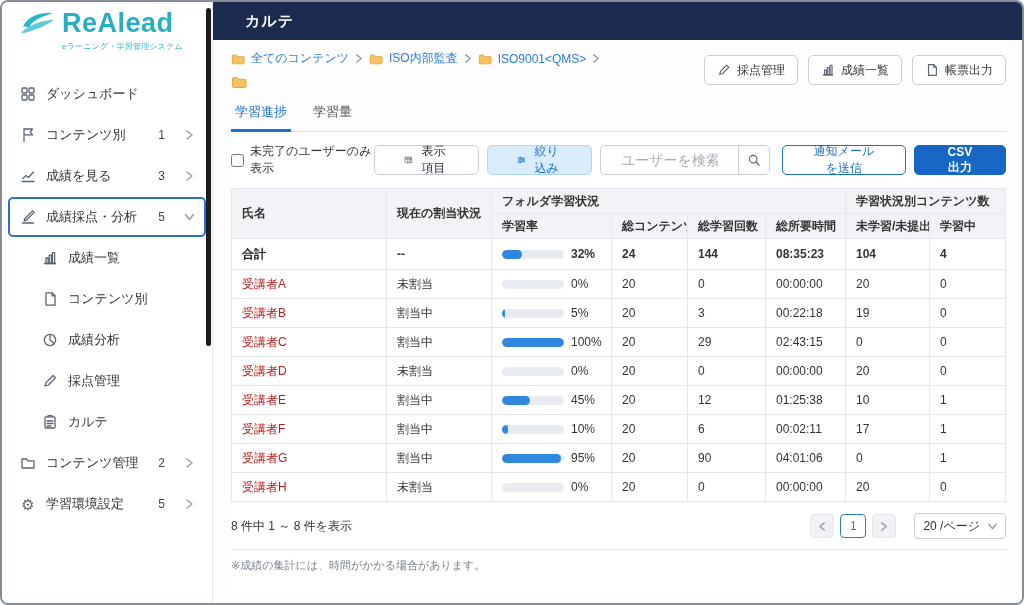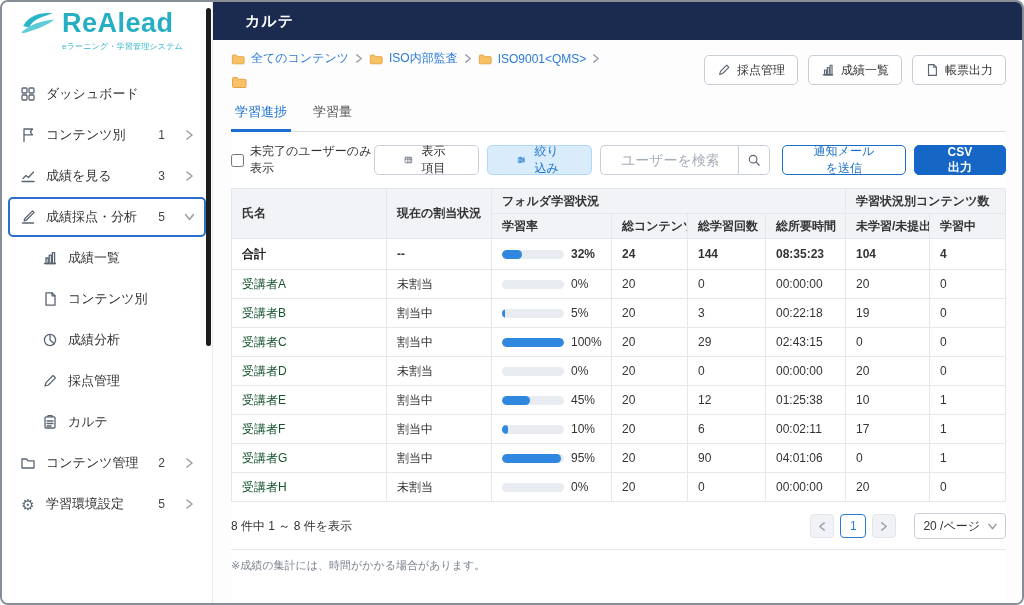--- a/index.html
+++ b/index.html
@@ -61,21 +61,21 @@
   .search-input::placeholder { color:#a6adb6; }
   .search-btn { width:32px; height:30px; border:1px solid #c9cfd7; border-radius:0 5px 5px 0; background:#fff; display:flex; align-items:center; justify-content:center; cursor:pointer; }
   .btn-outline-blue { background:#fff; border:1px solid #1a6fc9; color:#1a6fc9; margin-left:4px; }
   .btn-blue { background:#1667c5; border:1px solid #1667c5; color:#fff; font-weight:bold; }
 
   table { width:100%; border-collapse:collapse; font-size:12px; table-layout:fixed; }
   th,td { border:1px solid #e4e7ec; padding:0 10px; text-align:left; overflow:hidden; white-space:nowrap; }
   thead th { background:#f1f3f7; font-weight:bold; color:#333; height:25px; }
   tbody td { height:29px; background:#fff; color:#333; }
   tr.total-row td { font-weight:bold; height:31px; }
-  .name-link { color:#14532d; cursor:pointer; }
+  .name-link { color:#b91c1c; cursor:pointer; }
   tr.total-row .name-link { color:#222; cursor:default; }
   .rate-wrap { display:flex; align-items:center; gap:7px; }
   .rate-track { width:62px; height:9px; background:#e8ebf0; border-radius:5px; overflow:hidden; flex:none; }
   .rate-fill { display:block; height:100%; background:#2f87e0; border-radius:5px; }
 
   .tfoot { display:flex; align-items:center; padding:11px 0 9px; }
   .count-text { font-size:12px; color:#333; }
   .pager { margin-left:auto; display:flex; align-items:center; gap:6px; }
   .pg-btn { width:24px; height:24px; display:flex; align-items:center; justify-content:center; background:#f1f2f5; border:1px solid #e2e5ea; border-radius:4px; cursor:pointer; }
   .pg-num { width:26px; height:24px; display:flex; align-items:center; justify-content:center; border:1px solid #2b7bd6; color:#2b7bd6; border-radius:4px; font-size:12px; background:#fff; cursor:pointer; }

